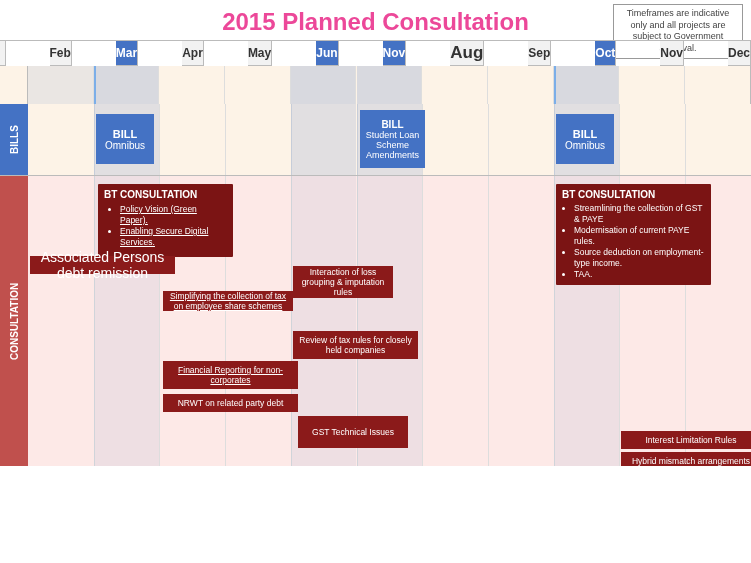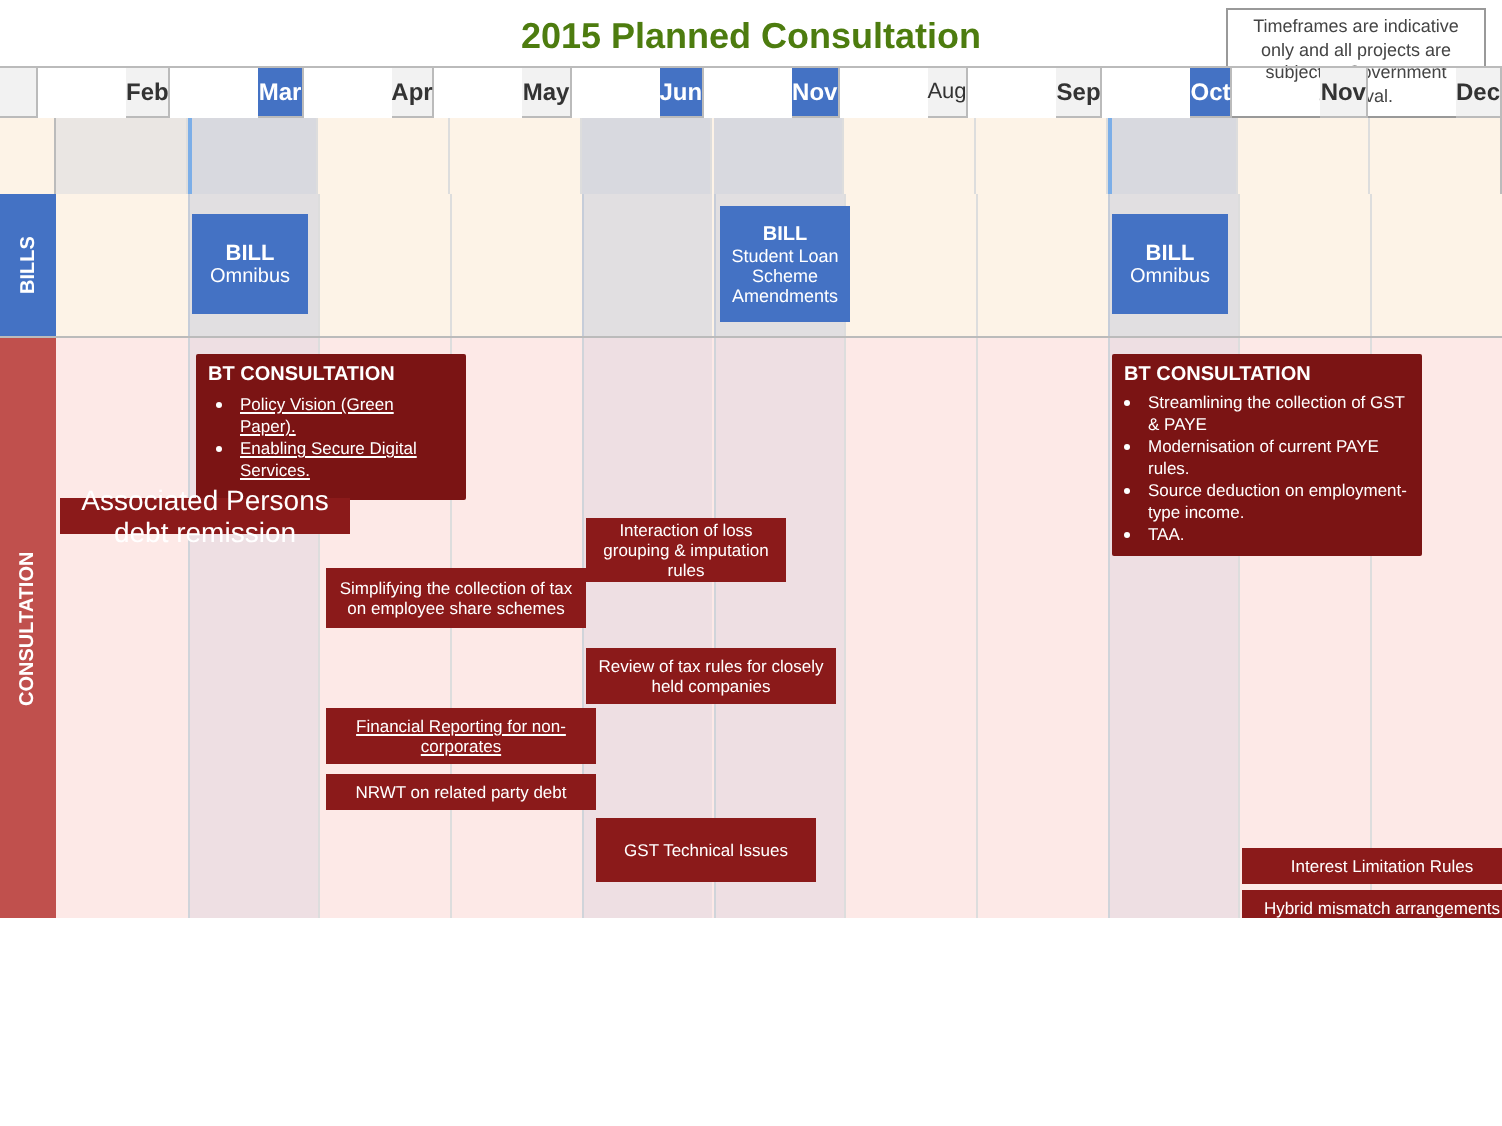--- a/index.html
+++ b/index.html
@@ -2,21 +2,21 @@
 <html><head>
   <meta charset="utf-8">
   <style>
     * { box-sizing: border-box; margin: 0; padding: 0; }
     body { font-family: Arial, sans-serif; background: #fff; width: 751px; height: 563px; overflow: hidden; }
     
     .page { width: 751px; height: 563px; position: relative; background: #fff; }
     
     
     .header { display: flex; align-items: flex-start; justify-content: center; padding: 8px 0 4px 0; position: relative; }
-    .header-title { font-size: 18px; font-weight: bold; color: #4d7c0f; text-align: center; flex: 1; }
+    .header-title { font-size: 24px; font-weight: bold; color: #ec4899; text-align: center; flex: 1; }
     .header-note { position: absolute; right: 8px; top: 4px; border: 1px solid #999; padding: 3px 6px; font-size: 9px; color: #444; text-align: center; max-width: 130px; line-height: 1.3; }
     
     
     .timeline { position: relative; width: 751px; }
   </style>
 </head>
 <body>
 
 <div class="page">
 
@@ -35,21 +35,21 @@
       <div style="flex:1; display:flex; align-items:center; justify-content:center; font-size:12px; font-weight:bold; color:#fff; border-right:1px solid #bbb; border-bottom:1px solid #bbb; background:#4472c4;">Mar</div>
 
       <div style="flex:1; display:flex; align-items:center; justify-content:center; font-size:12px; font-weight:bold; color:#333; border-right:1px solid #bbb; border-bottom:1px solid #bbb; background:#f2f2f2;">Apr</div>
 
       <div style="flex:1; display:flex; align-items:center; justify-content:center; font-size:12px; font-weight:bold; color:#333; border-right:1px solid #bbb; border-bottom:1px solid #bbb; background:#f2f2f2;">May</div>
 
       <div style="flex:1; display:flex; align-items:center; justify-content:center; font-size:12px; font-weight:bold; color:#fff; border-right:1px solid #bbb; border-bottom:1px solid #bbb; background:#4472c4;">Jun</div>
 
       <div style="flex:1; display:flex; align-items:center; justify-content:center; font-size:12px; font-weight:bold; color:#fff; border-right:1px solid #bbb; border-bottom:1px solid #bbb; background:#4472c4;">Nov</div>
 
-      <div style="flex:1; display:flex; align-items:center; justify-content:center; font-size:11px; font-weight:normal; color:#333; border-right:1px solid #bbb; border-bottom:1px solid #bbb; background:#f2f2f2;">Aug</div>
+      <div style="flex:1; display:flex; align-items:center; justify-content:center; font-size:17px; font-weight:bold; color:#333; border-right:1px solid #bbb; border-bottom:1px solid #bbb; background:#f2f2f2;">Aug</div>
 
       <div style="flex:1; display:flex; align-items:center; justify-content:center; font-size:12px; font-weight:bold; color:#333; border-right:1px solid #bbb; border-bottom:1px solid #bbb; background:#f2f2f2;">Sep</div>
 
       <div style="flex:1; display:flex; align-items:center; justify-content:center; font-size:12px; font-weight:bold; color:#fff; border-right:1px solid #bbb; border-bottom:1px solid #bbb; background:#4472c4;">Oct</div>
 
       <div style="flex:1; display:flex; align-items:center; justify-content:center; font-size:12px; font-weight:bold; color:#333; border-right:1px solid #bbb; border-bottom:1px solid #bbb; background:#f2f2f2;">Nov</div>
 
       <div style="flex:1; display:flex; align-items:center; justify-content:center; font-size:12px; font-weight:bold; color:#333; border-right:1px solid #bbb; border-bottom:1px solid #bbb; background:#f2f2f2;">Dec</div>
     </div>
 
@@ -152,21 +152,21 @@
         </div>
 
         <div style="position:absolute; left:2px; top:80px; width:145px; height:18px; background:#8B1A1A; color:#fff; display:flex; align-items:center; justify-content:center; font-size:14px; text-align:center;">
           <span>Associated Persons debt remission</span>
         </div>
 
         <div style="position:absolute; left:265px; top:90px; width:100px; height:32px; background:#8B1A1A; color:#fff; display:flex; align-items:center; justify-content:center; font-size:8.5px; text-align:center; padding:2px;">
           <span>Interaction of loss grouping &amp; imputation rules</span>
         </div>
 
-        <div style="position:absolute; left:135px; top:115px; width:130px; height:30px; background:#8B1A1A; color:#fff; display:flex; align-items:center; justify-content:center; font-size:8.5px; text-align:center; padding:2px;">
+        <div style="position:absolute; left:135px; top:115px; width:130px; height:20px; background:#8B1A1A; color:#fff; display:flex; align-items:center; justify-content:center; font-size:8.5px; text-align:center; padding:2px;text-decoration:underline;">
           <span>Simplifying the collection of tax on employee share schemes</span>
         </div>
 
         <div style="position:absolute; left:265px; top:155px; width:125px; height:28px; background:#8B1A1A; color:#fff; display:flex; align-items:center; justify-content:center; font-size:8.5px; text-align:center; padding:2px;">
           <span>Review of tax rules for closely held companies</span>
         </div>
 
         <div style="position:absolute; left:135px; top:185px; width:135px; height:28px; background:#8B1A1A; color:#fff; display:flex; align-items:center; justify-content:center; font-size:8.5px; text-align:center; padding:2px;text-decoration:underline;">
           <span>Financial Reporting for non-corporates</span>
         </div>

